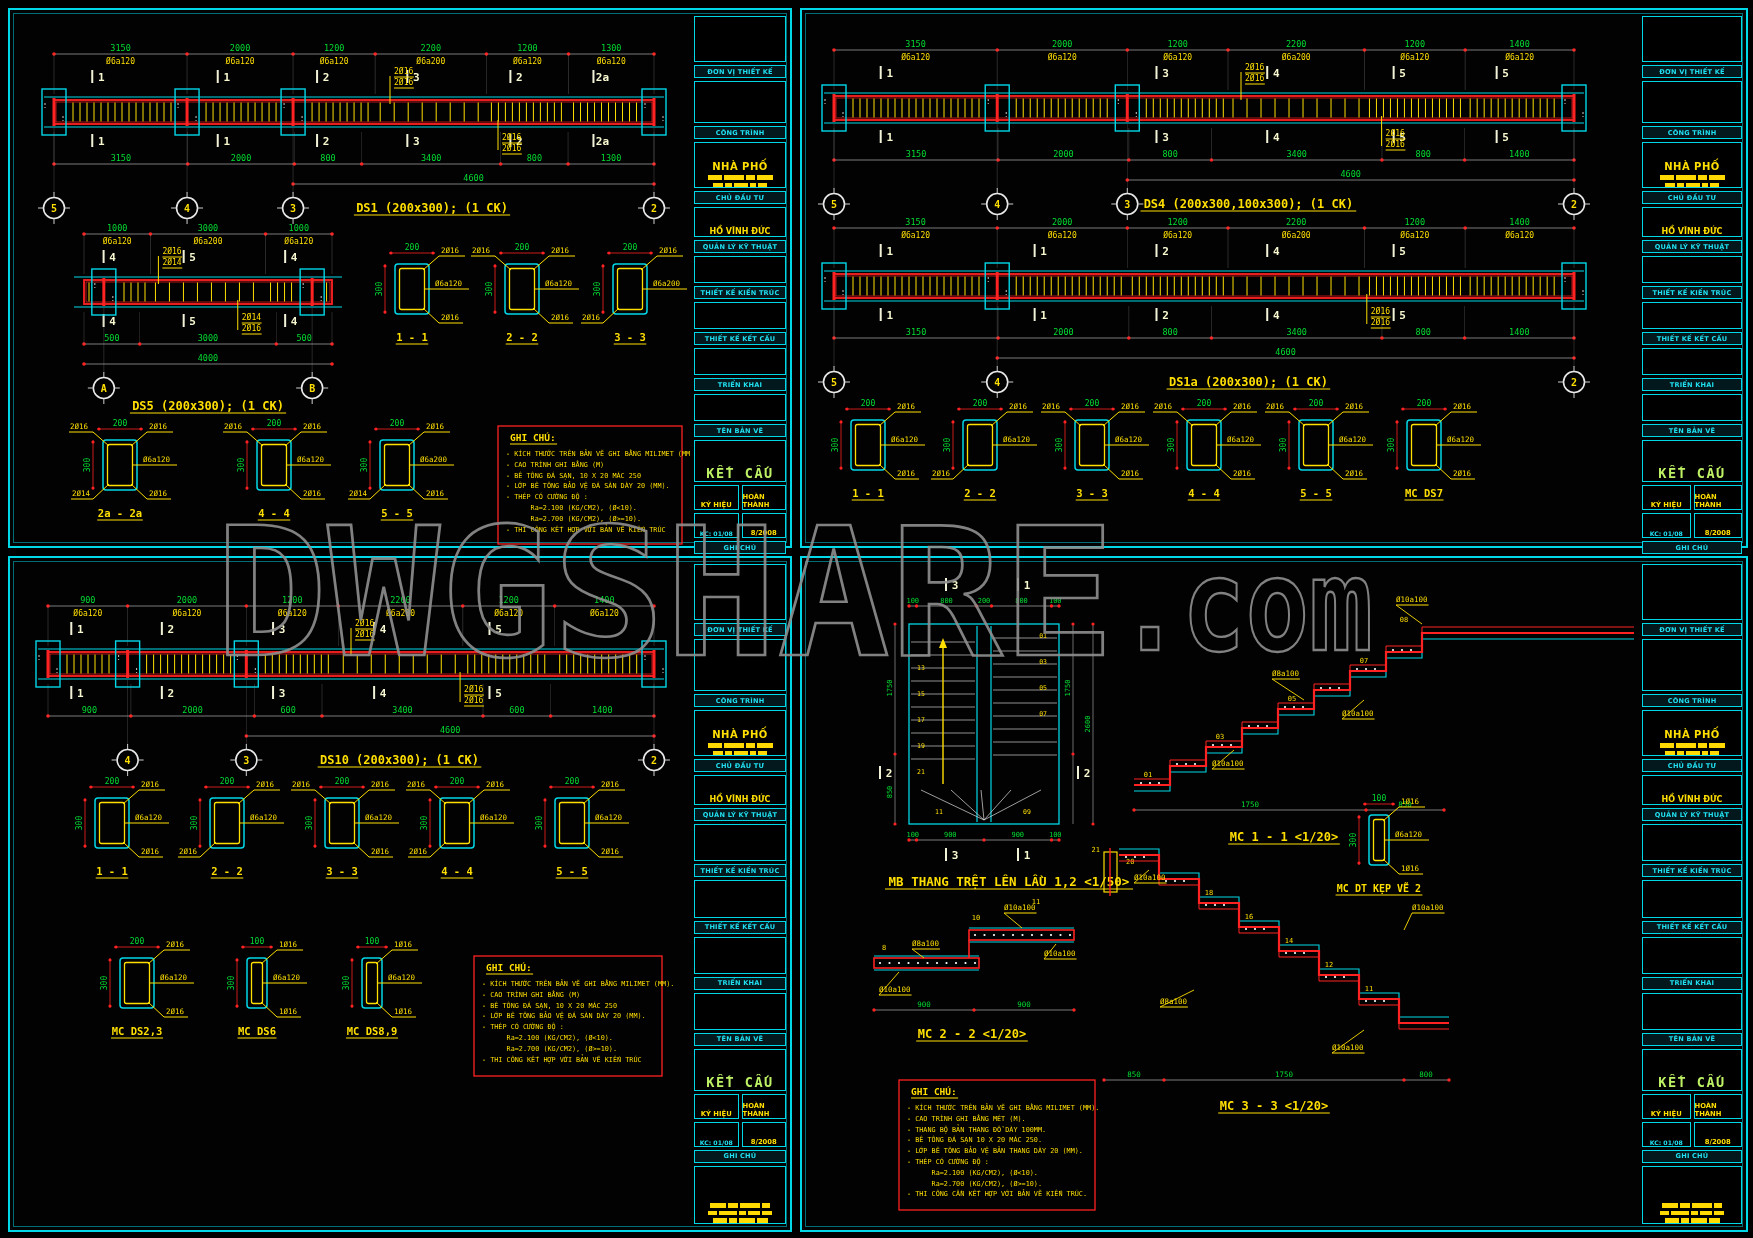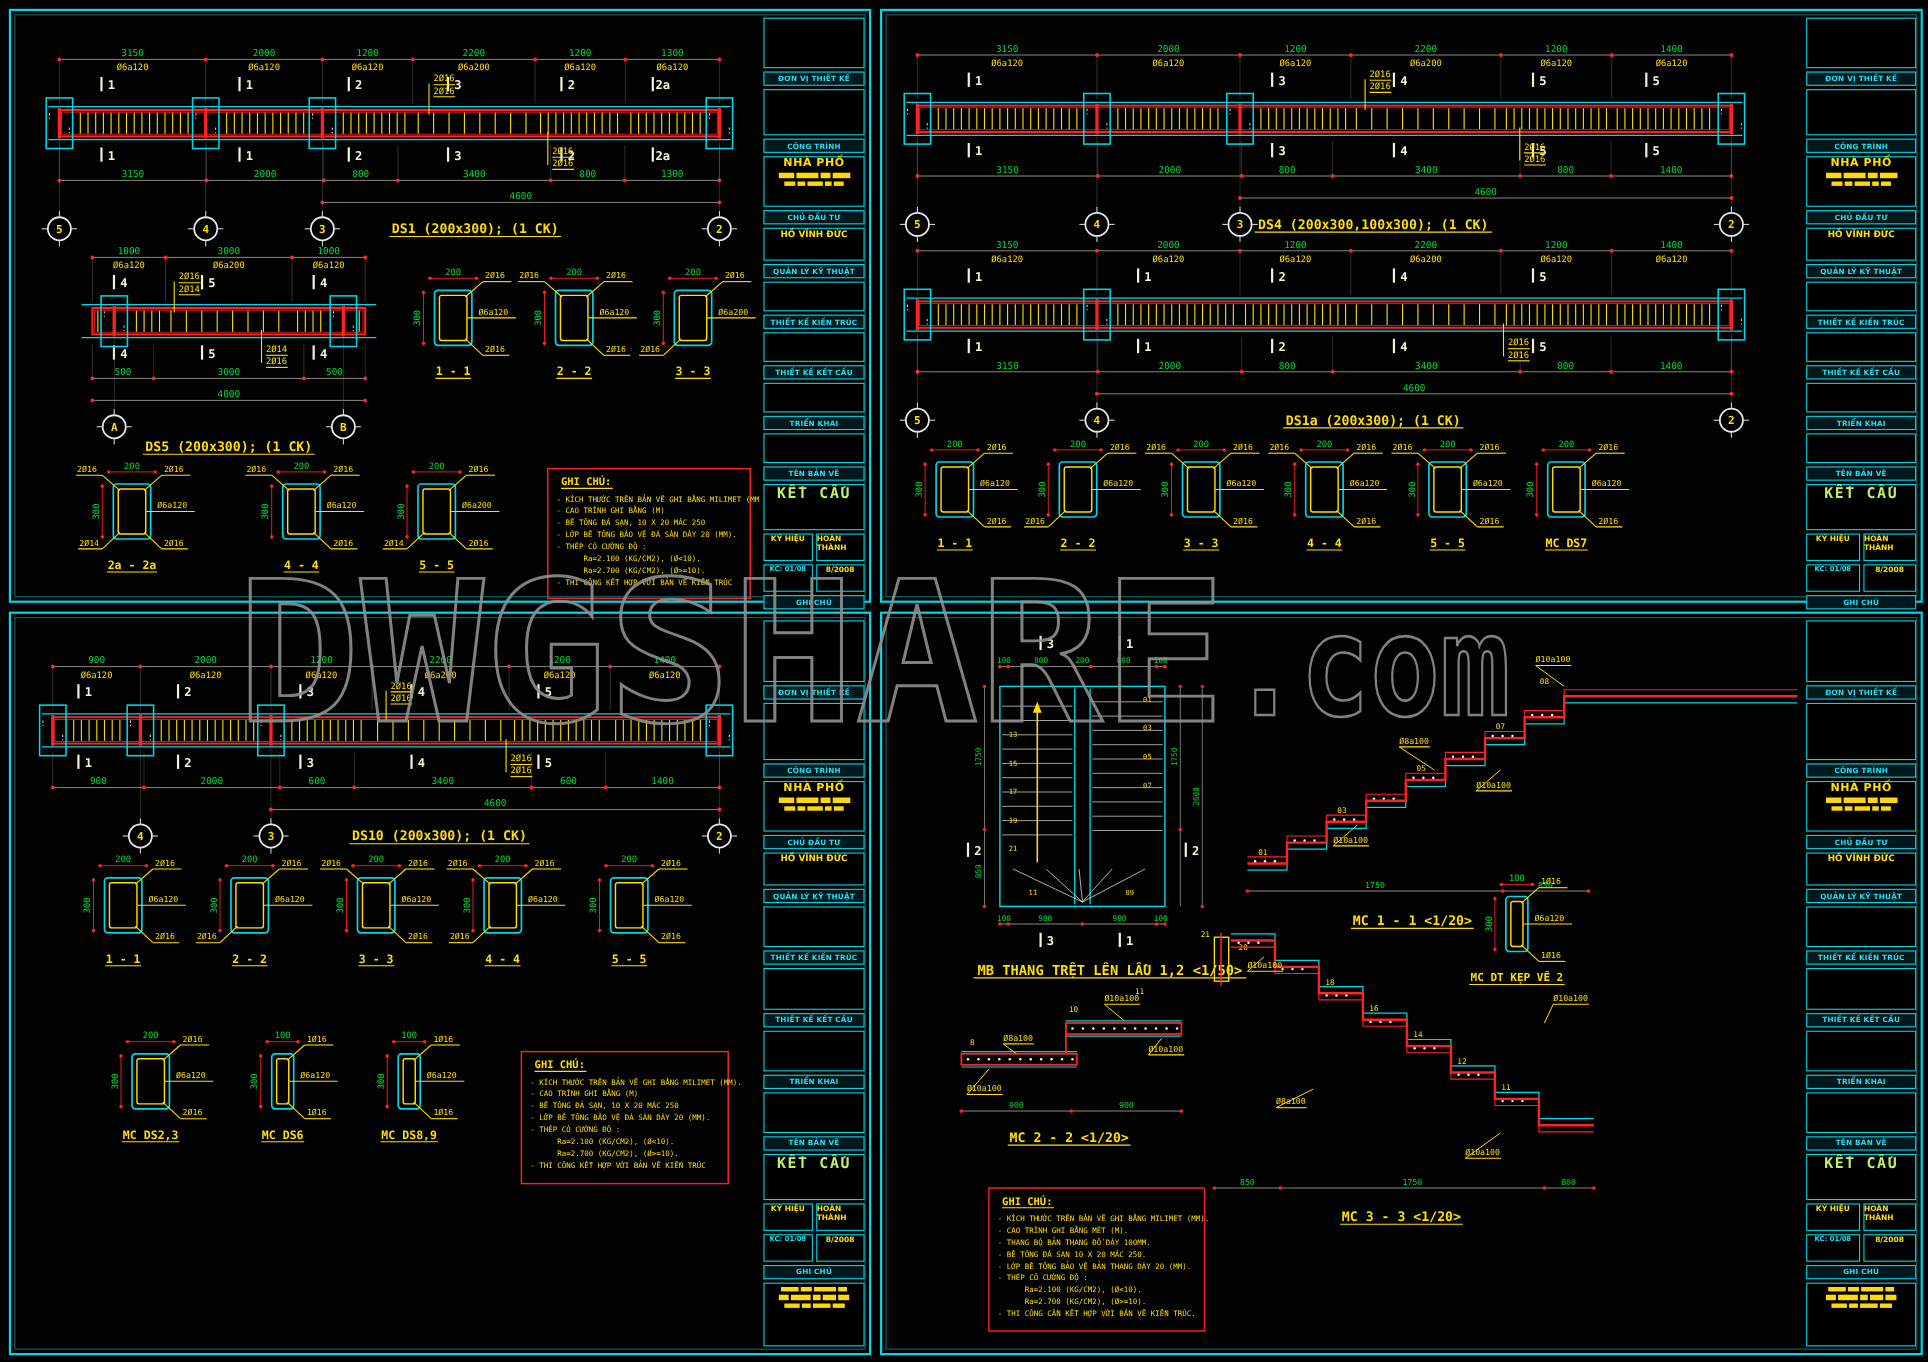--- a/index.html
+++ b/index.html
@@ -3,21 +3,21 @@
 <meta charset="utf-8">
 <style>
   html,body{margin:0;padding:0;background:#000;}
   body{width:1753px;height:1238px;position:relative;overflow:hidden;
        font-family:"DejaVu Sans",sans-serif;}
   .sheet{position:absolute;border:2px solid #00d8e8;background:#020202;box-sizing:border-box;}
   .sheet::before{content:"";position:absolute;inset:3px;border:1px solid rgba(0,216,232,.5);pointer-events:none;}
   svg.draw{position:absolute;left:2px;top:2px;}
   .tblock{position:absolute;top:6px;bottom:6px;display:flex;flex-direction:column;gap:3px;}
   .tb-cell{border:1.5px solid #00d8e8;background:#000;display:flex;flex-direction:column;
-           align-items:center;justify-content:flex-start;box-sizing:border-box;flex:0 0 auto;}
+           align-items:center;justify-content:flex-end;box-sizing:border-box;flex:0 0 auto;}
   .tb-label{border:1px solid #00d8e8;background:#02181c;color:#21dff0;font-size:6.6px;font-weight:bold;
             letter-spacing:.2px;display:flex;align-items:center;justify-content:center;
             height:13px;flex:0 0 13px;white-space:nowrap;overflow:hidden;box-sizing:border-box;}
   .tb-val-y{font-size:10px;font-weight:bold;color:#ffdf00;letter-spacing:.5px;}
   .tb-val-ys{font-size:8px;font-weight:bold;color:#ffdf00;}
   .tb-val-w{font-size:13.5px;font-weight:bold;color:#bef264;letter-spacing:1.5px;font-family:"DejaVu Sans Mono",monospace;}
   .yb{display:flex;gap:2px;margin-top:3px;}
   .yb i{display:block;height:4.5px;background:#ffd900;}
   .tb-row{display:flex;gap:3px;flex:0 0 auto;}
   .tb-row .tb-cell{flex:1 1 0;height:25px;}

